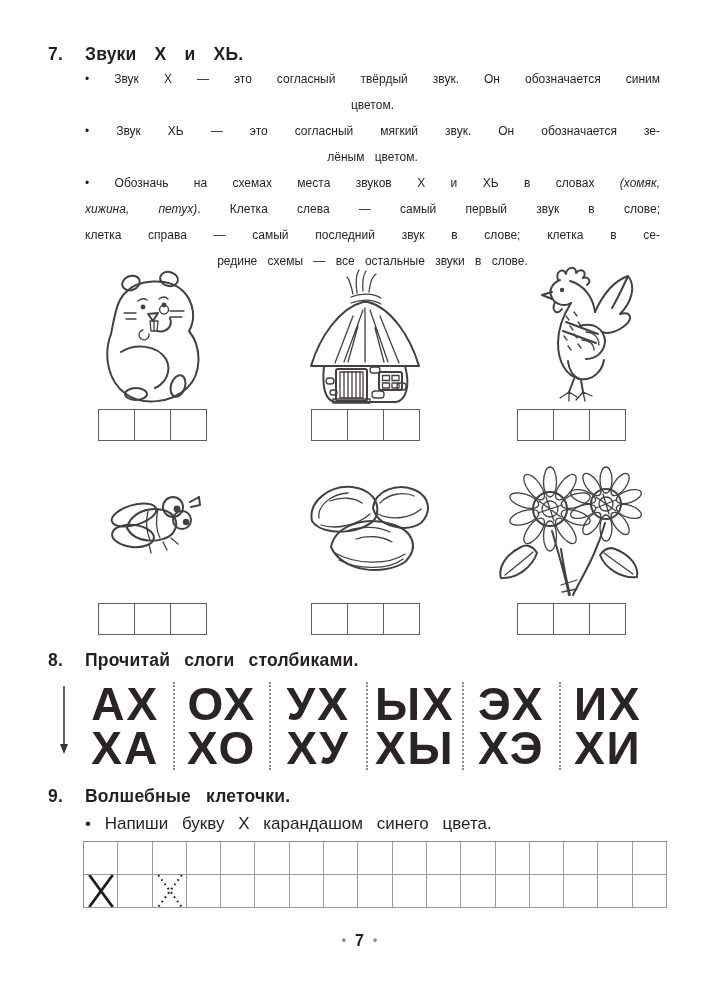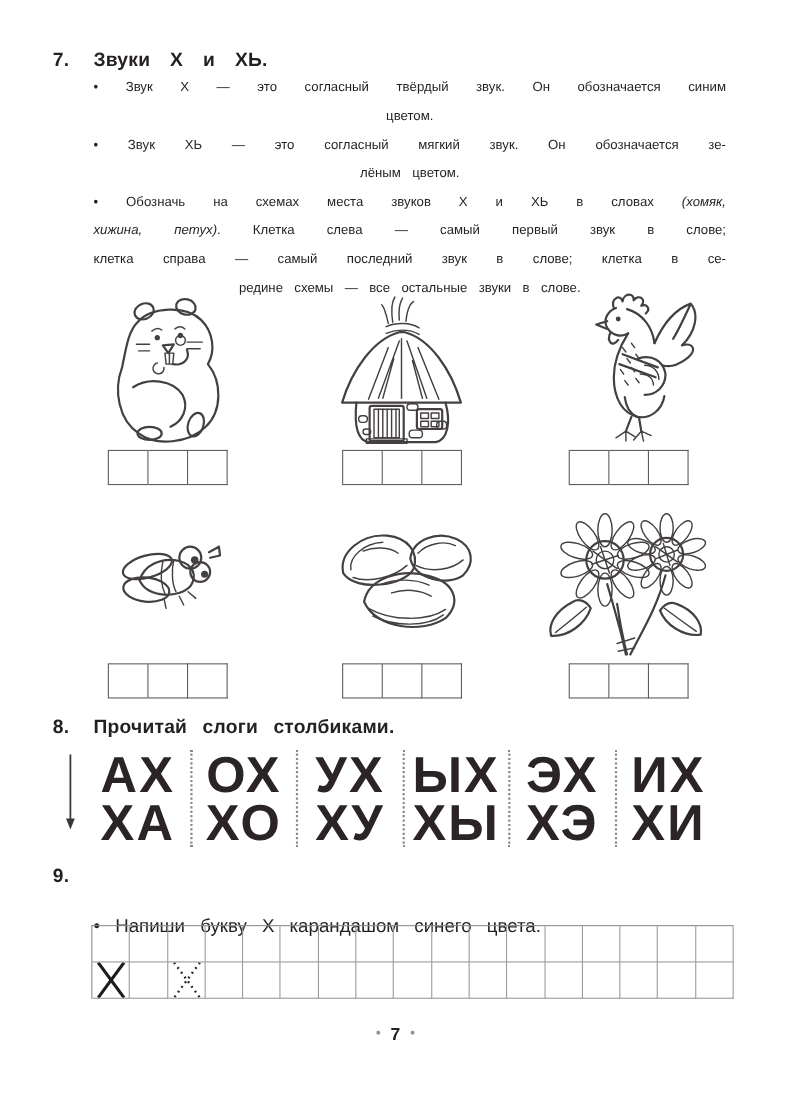--- a/index.html
+++ b/index.html
@@ -272,23 +272,24 @@
       <div>ХЭ</div>
     </div>
     <div class="syll-col">
       <div>ИХ</div>
       <div>ХИ</div>
     </div>
   </div>
 
   <div class="abs sec-head" style="left:48px;top:786px;">
     <span class="sec-num">9.</span>
-  </div>
-
-  <div class="abs bullet-line" style="left:85px;top:832px;">• Напиши букву Х карандашом синего цвета.</div>
+    <span class="sec-title" style="word-spacing:10px;">Волшебные клеточки.</span>
+  </div>
+
+  <div class="abs bullet-line" style="left:85px;top:814px;">• Напиши букву Х карандашом синего цвета.</div>
 
   <div class="abs lgrid" id="letter-grid" style="left:83px;top:841px;">
       <div class="lcell"></div>
       <div class="lcell"></div>
       <div class="lcell"></div>
       <div class="lcell"></div>
       <div class="lcell"></div>
       <div class="lcell"></div>
       <div class="lcell"></div>
       <div class="lcell"></div>

